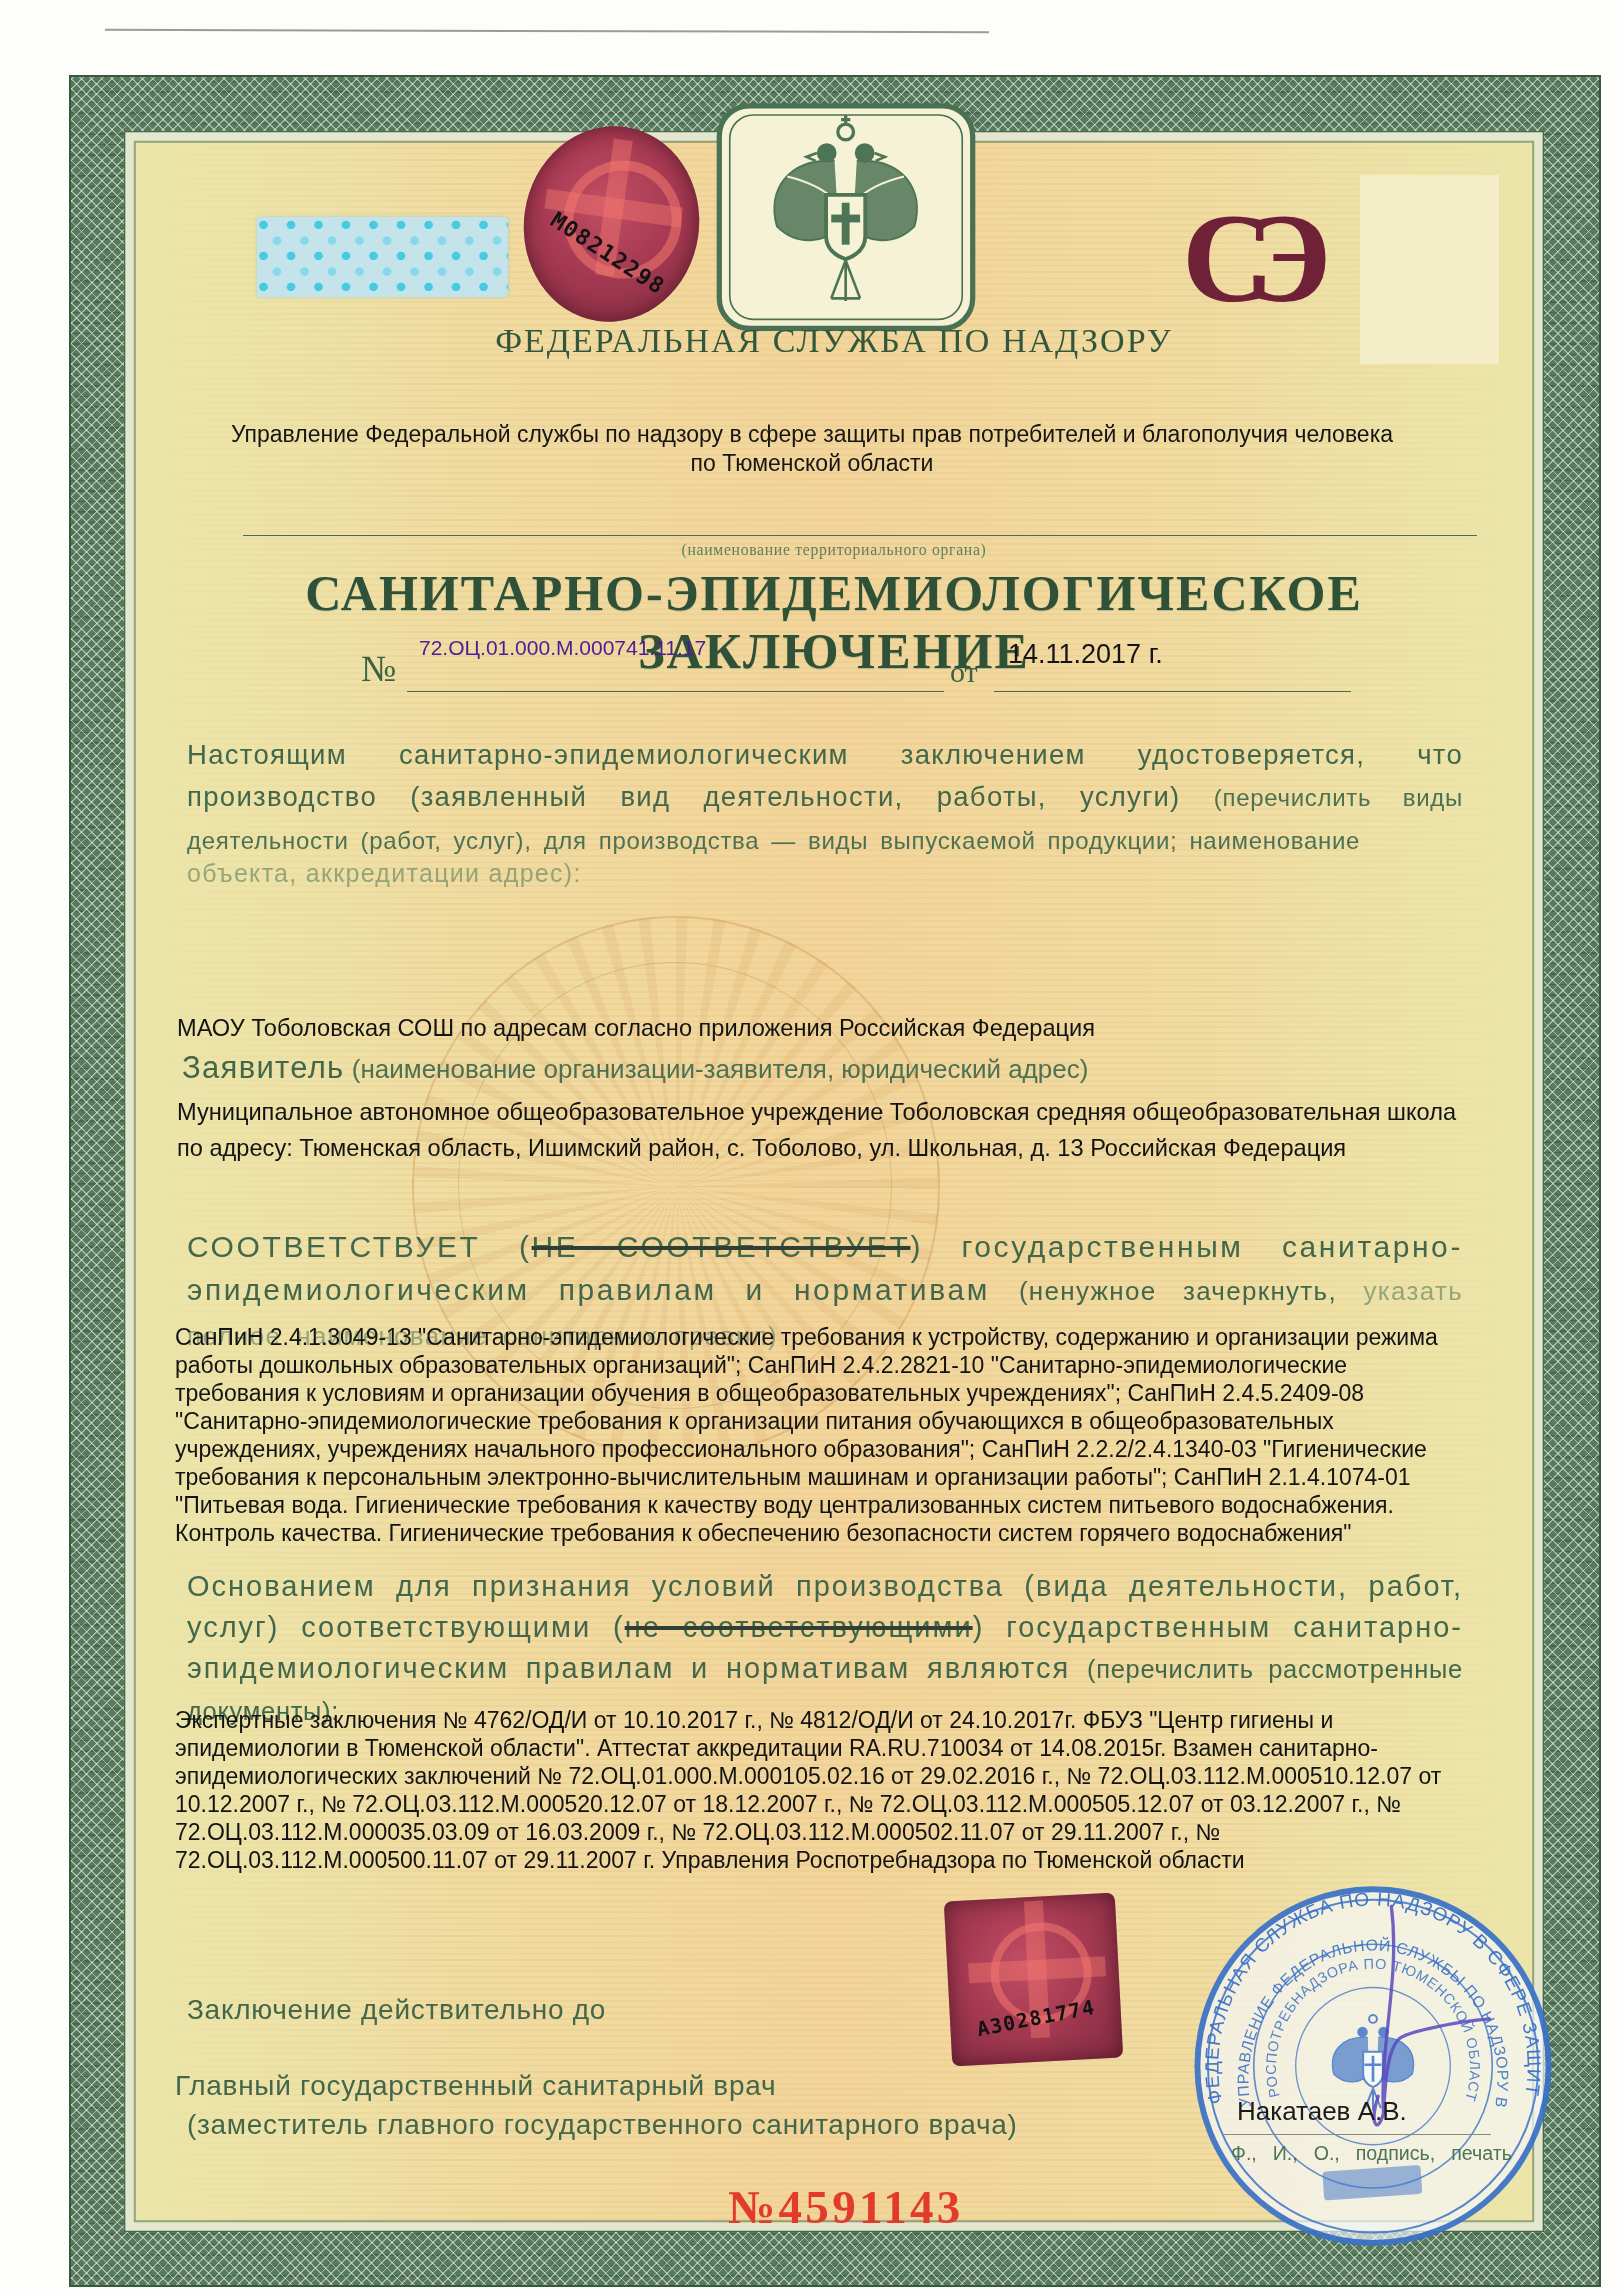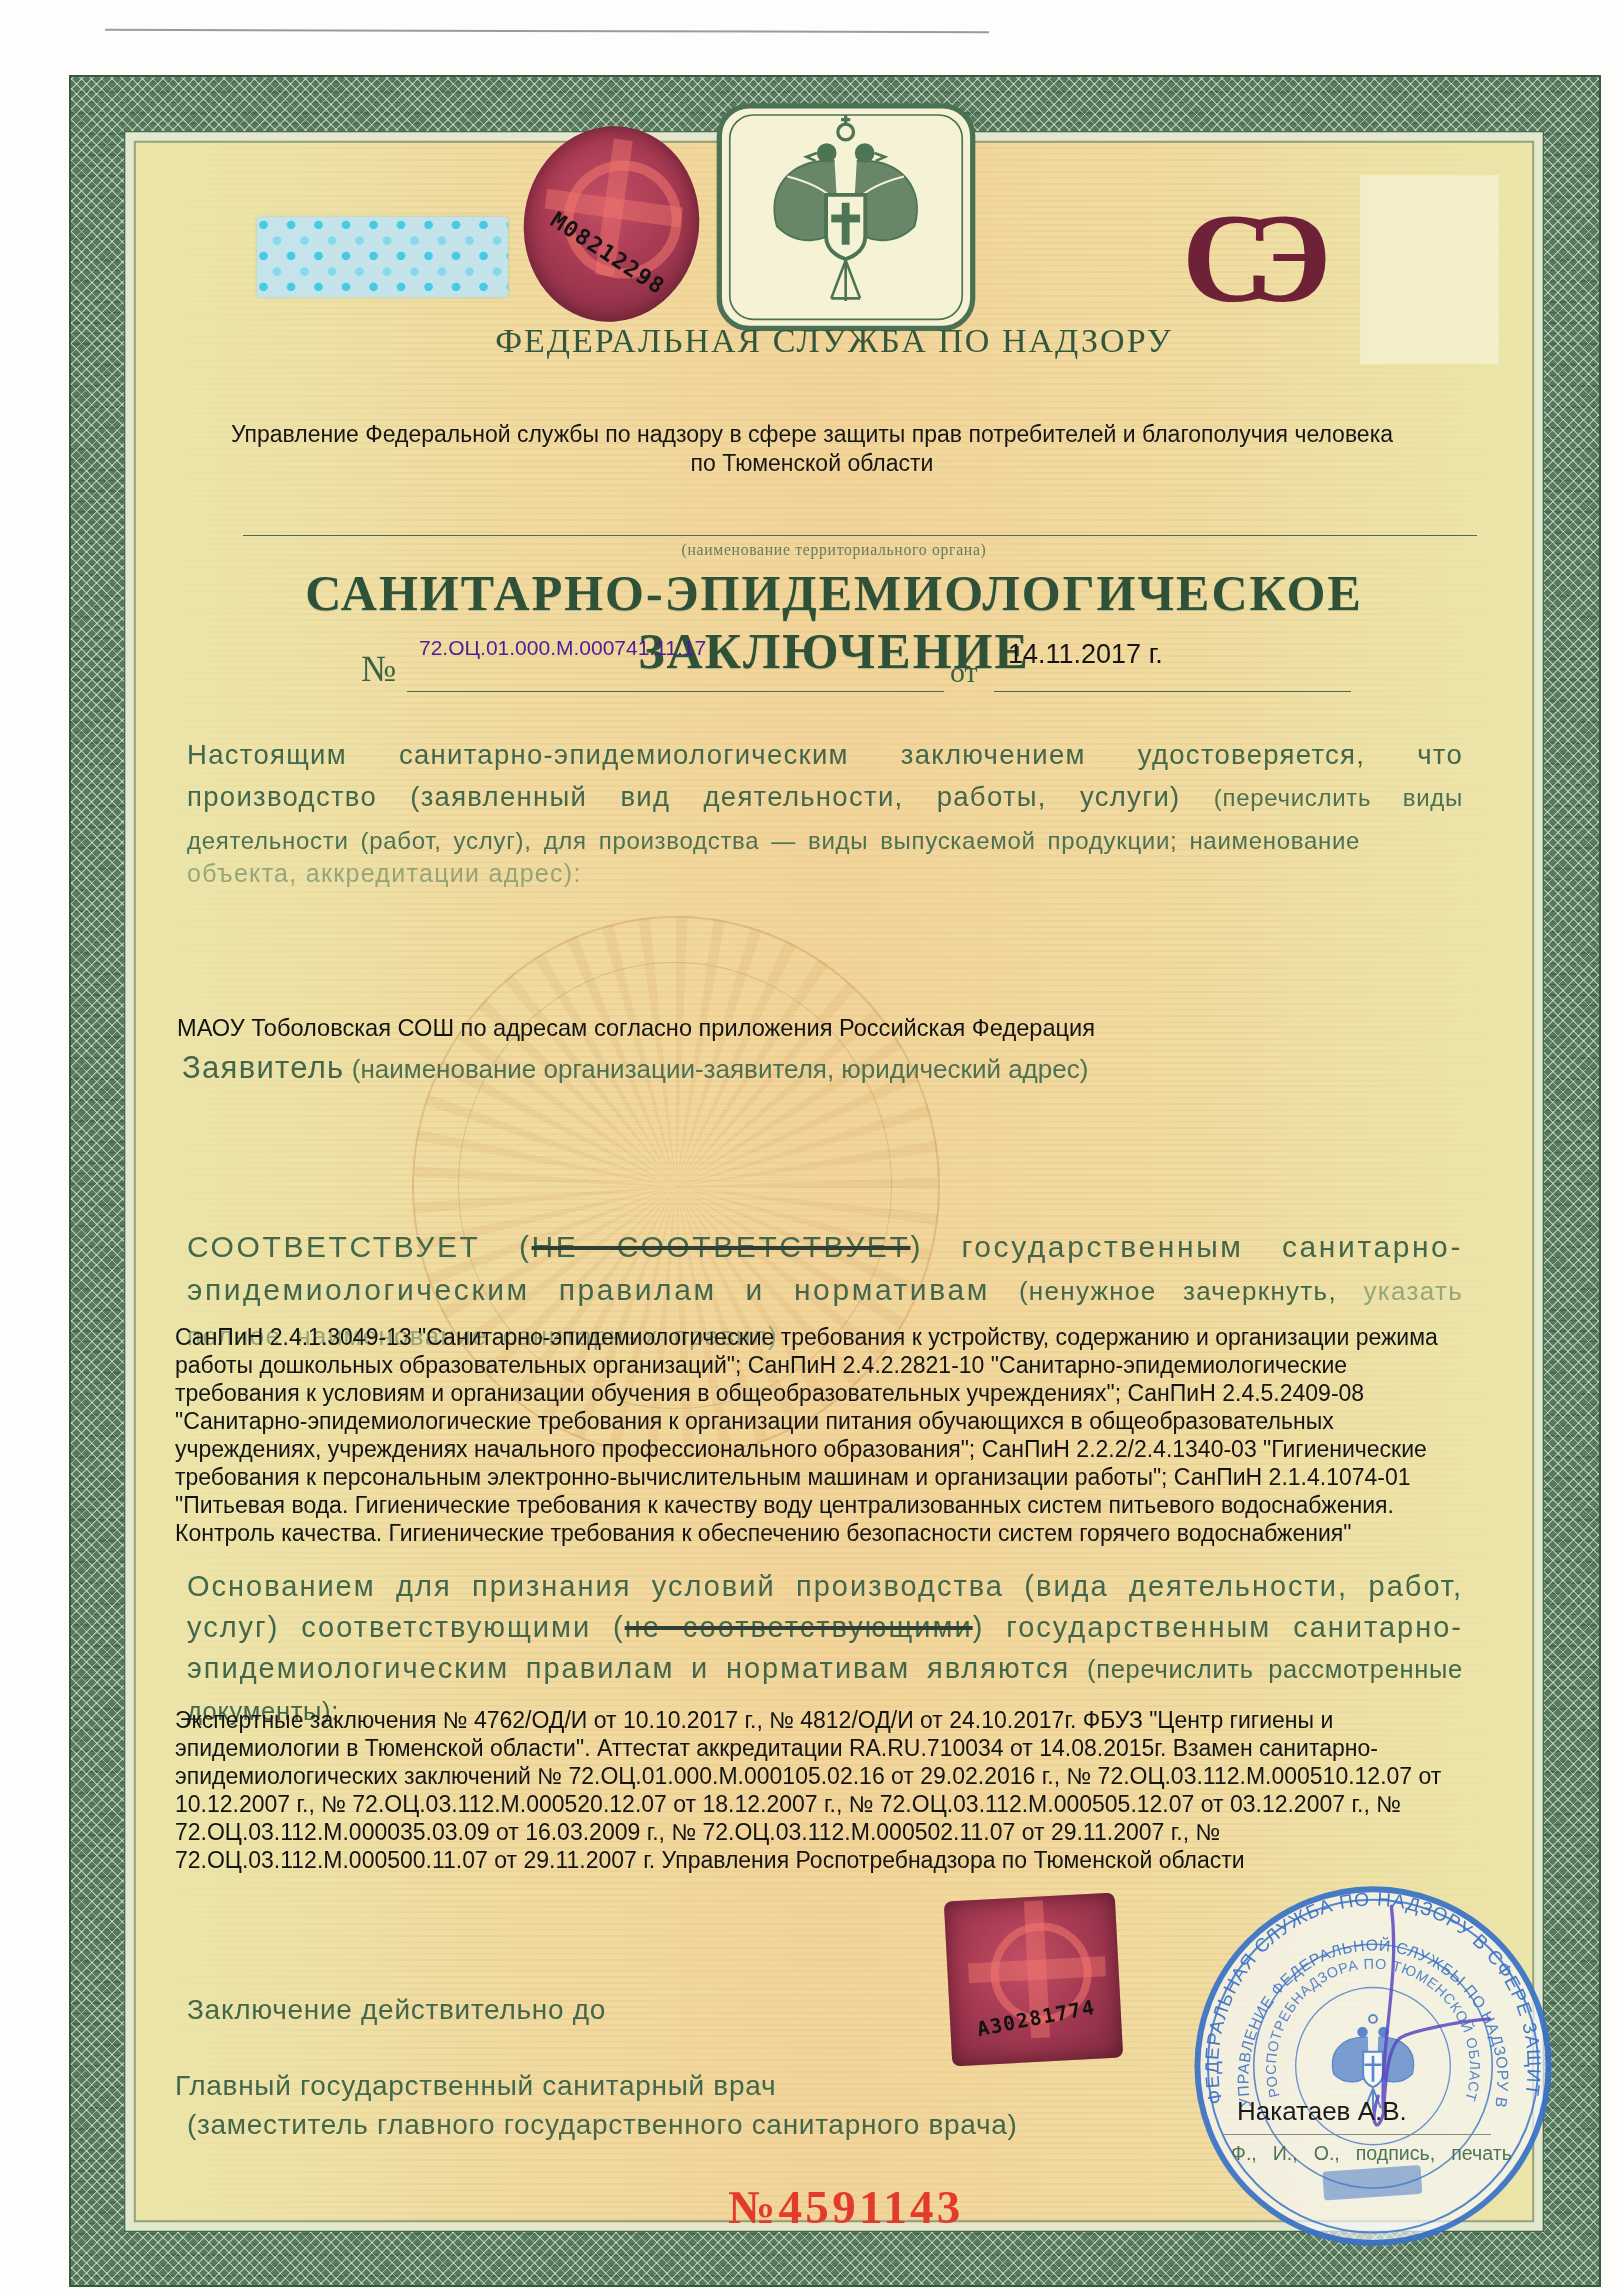--- a/index.html
+++ b/index.html
@@ -158,20 +158,21 @@
   <div class="abs green-par intro">
     <span>Настоящим санитарно-эпидемиологическим заключением удостоверяется, что производство (заявленный вид деятельности, работы, услуги)</span>
     <span class="note">(перечислить виды деятельности (работ, услуг), для производства — виды выпускаемой продукции; наименование</span>
   </div>
   <div class="abs green-par preprint-addr faint">объекта, аккредитации адрес):</div>
   <div class="abs black-par object-addr">МАОУ Тоболовская СОШ по адресам согласно приложения  Российская Федерация</div>
 
   <div class="abs applicant-label">
     <span class="lead">Заявитель</span><span class="note"> (наименование организации-заявителя, юридический адрес)</span>
   </div>
+  <div class="abs black-par applicant-value">Муниципальное автономное общеобразовательное учреждение Тоболовская средняя общеобразовательная школа по адресу: Тюменская область, Ишимский район, с. Тоболово, ул. Школьная, д. 13  Российская Федерация</div>
 
   <div class="abs green-par compliance">
     <span>СООТВЕТСТВУЕТ </span><span>(</span><span class="struck">НЕ СООТВЕТСТВУЕТ</span><span>) </span><span>государственным санитарно-эпидемиологическим правилам и нормативам </span><span class="note">(ненужное зачеркнуть, </span><span class="note faint">указать полное наименование санитарных правил)</span>
   </div>
   <div class="abs black-par regulations">СанПиН 2.4.1.3049-13 "Санитарно-эпидемиологические требования к устройству, содержанию и организации режима работы дошкольных образовательных организаций"; СанПиН 2.4.2.2821-10 "Санитарно-эпидемиологические требования к условиям и организации обучения в общеобразовательных учреждениях"; СанПиН 2.4.5.2409-08 "Санитарно-эпидемиологические требования к организации питания обучающихся в общеобразовательных учреждениях, учреждениях начального профессионального образования"; СанПиН 2.2.2/2.4.1340-03 "Гигиенические требования к персональным электронно-вычислительным машинам и организации работы"; СанПиН 2.1.4.1074-01 "Питьевая вода. Гигиенические требования к качеству воду централизованных систем питьевого водоснабжения. Контроль качества. Гигиенические требования к обеспечению безопасности систем горячего водоснабжения"</div>
 
   <div class="abs green-par basis">
     <span>Основанием для признания условий производства (вида деятельности, работ, услуг) соответствующими </span><span>(</span><span class="struck">не соответствующими</span><span>) </span><span>государственным санитарно-эпидемиологическим правилам и нормативам являются </span><span class="note">(перечислить рассмотренные документы):</span>
   </div>
   <div class="abs black-par documents">Экспертные заключения № 4762/ОД/И от 10.10.2017 г., № 4812/ОД/И от 24.10.2017г. ФБУЗ "Центр гигиены и эпидемиологии в Тюменской области". Аттестат аккредитации RA.RU.710034 от 14.08.2015г. Взамен санитарно-эпидемиологических заключений № 72.ОЦ.01.000.М.000105.02.16 от 29.02.2016 г., № 72.ОЦ.03.112.М.000510.12.07 от 10.12.2007 г., № 72.ОЦ.03.112.М.000520.12.07 от 18.12.2007 г., № 72.ОЦ.03.112.М.000505.12.07 от 03.12.2007 г., № 72.ОЦ.03.112.М.000035.03.09 от 16.03.2009 г., № 72.ОЦ.03.112.М.000502.11.07 от 29.11.2007 г., № 72.ОЦ.03.112.М.000500.11.07 от 29.11.2007 г. Управления Роспотребнадзора по Тюменской области</div>

